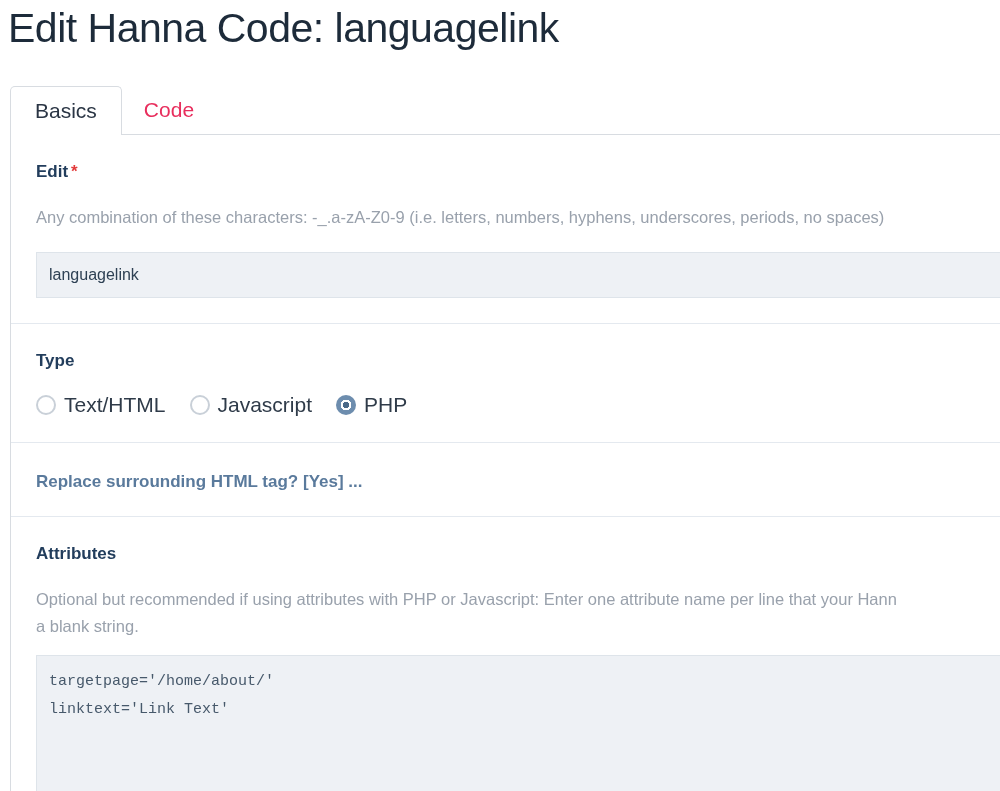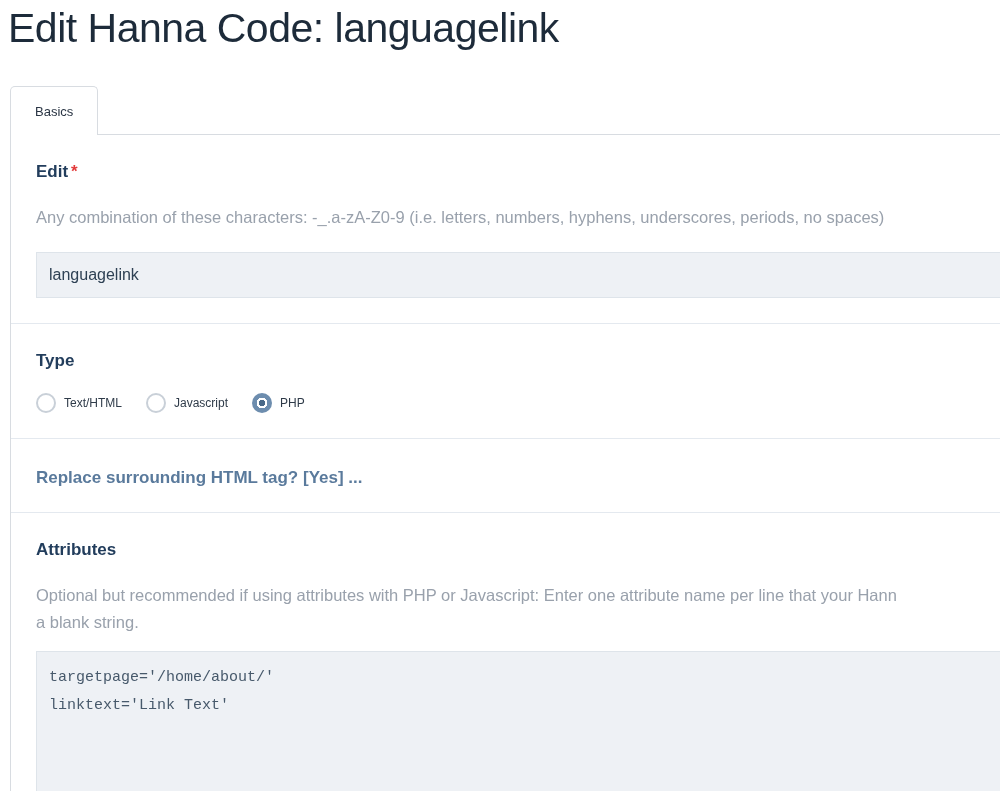--- a/index.html
+++ b/index.html
@@ -21,21 +21,21 @@
 
   
   .tabbar {
     margin: 31px 0 0 10px;
     display: flex; align-items: stretch;
     border-bottom: 1px solid #d8dce1;
     height: 49px;
   }
   .tab {
     display: flex; align-items: center;
-    font-size: 13px; cursor: pointer; text-decoration: none;
+    font-size: 21px; cursor: pointer; text-decoration: none;
   }
   .tab-active {
     background: #ffffff;
     border: 1px solid #d8dce1; border-bottom: none;
     border-radius: 5px 5px 0 0;
     padding: 0 24px; margin-bottom: -1px;
     color: #2a3544; position: relative; z-index: 2;
   }
   .tab-link { color: #e82e5d; padding: 0 22px; }
 
@@ -71,21 +71,21 @@
   .radio-item { display: flex; align-items: center; margin-right: 24px; cursor: pointer; }
   .radio-circle {
     width: 20px; height: 20px; border-radius: 50%;
     background: #ffffff; border: 2px solid #c9d0d8;
     margin-right: 8px; flex: none;
   }
   .radio-circle.checked {
     border: none;
     background: radial-gradient(circle, #4a6988 0 3.5px, #ffffff 3.5px 5.2px, #6d8dae 5.2px);
   }
-  .radio-label { font-size: 12px; color: #2f3b49; }
+  .radio-label { font-size: 21px; color: #2f3b49; }
 
   
   .collapsed-section { padding: 28px 25px 24px 25px; cursor: pointer; }
   .collapsed-label {
     font-size: 17px; font-weight: 700; color: #5a7a9c; line-height: 21px;
   }
 
   
   .attr-desc { margin-top: 22px; }
   .attr-desc div { font-size: 16.5px; color: #99a1ac; line-height: 27px; white-space: nowrap; }
@@ -101,20 +101,23 @@
 <body>
 
 <div class="page">
 
   <h1 class="page-title">Edit Hanna Code: languagelink</h1>
 
   <div class="tabbar">
     <div class="tab tab-active">
       <span>Basics</span>
     </div>
+    <a class="tab tab-link">
+      <span>Code</span>
+    </a>
   </div>
 
   <div class="panel">
 
     <div class="section">
       <div class="field-label">
         <span>Edit</span><span class="required-star">*</span>
       </div>
       <div class="field-desc">Any combination of these characters: -_.a-zA-Z0-9 (i.e. letters, numbers, hyphens, underscores, periods, no spaces)</div>
       <input class="text-input" type="text" value="languagelink" style="">

